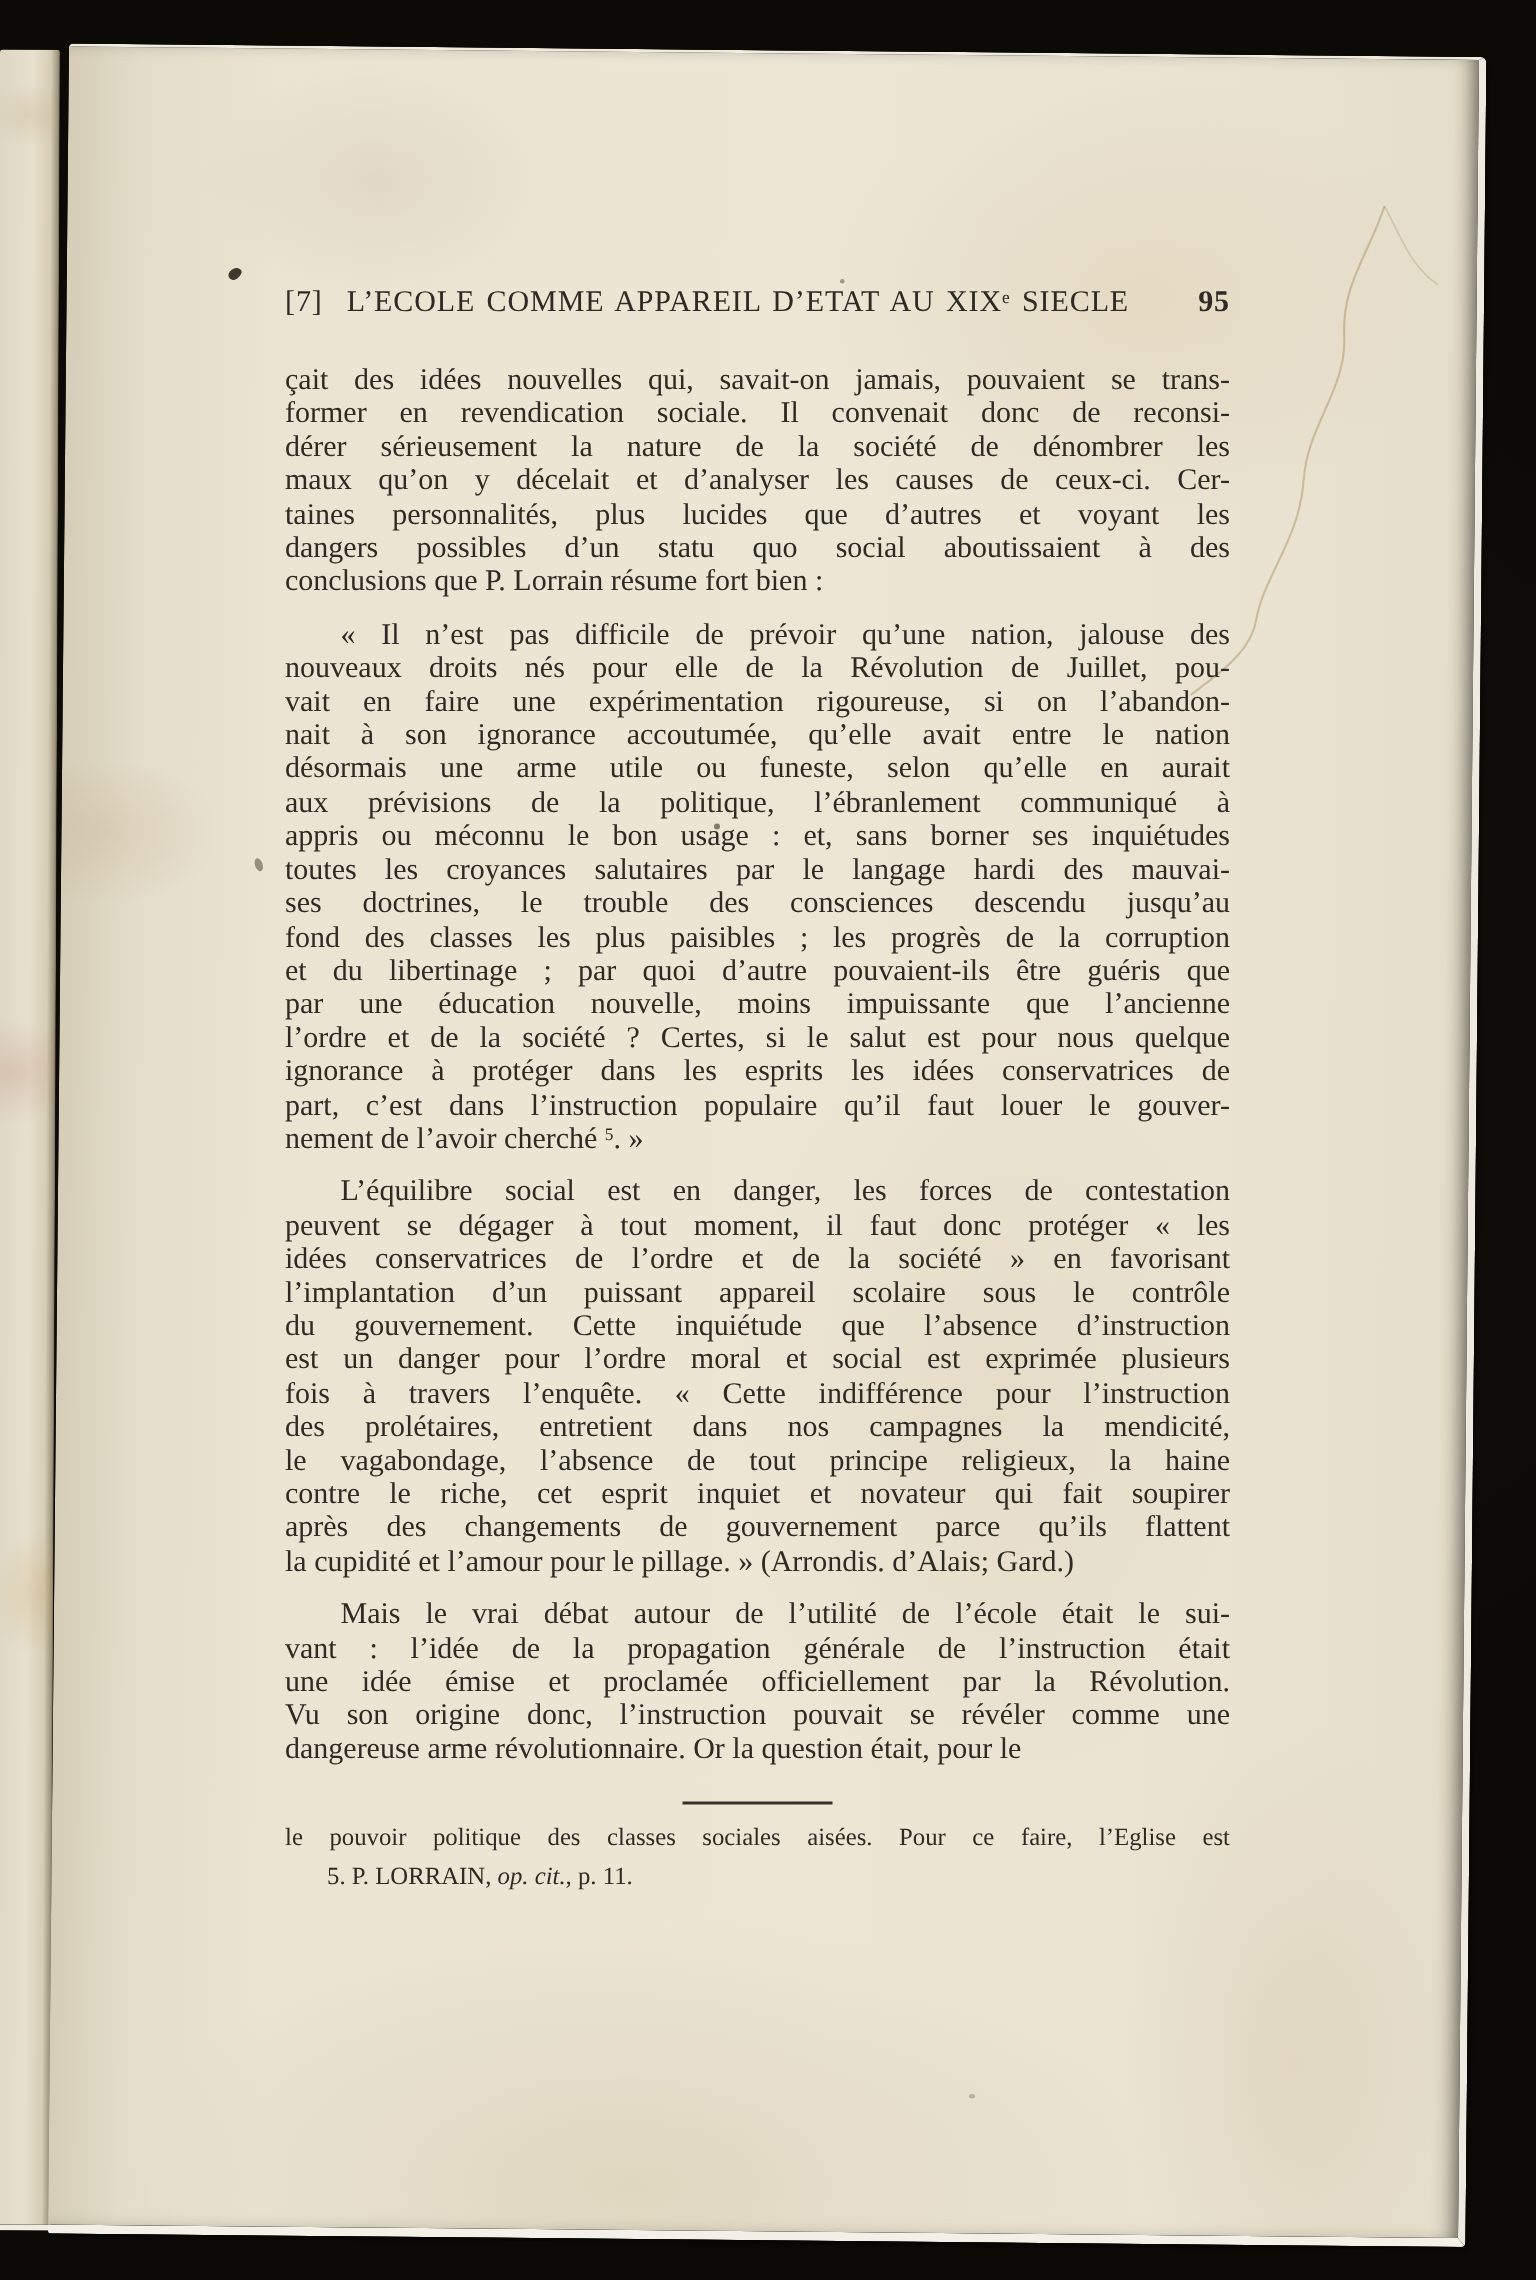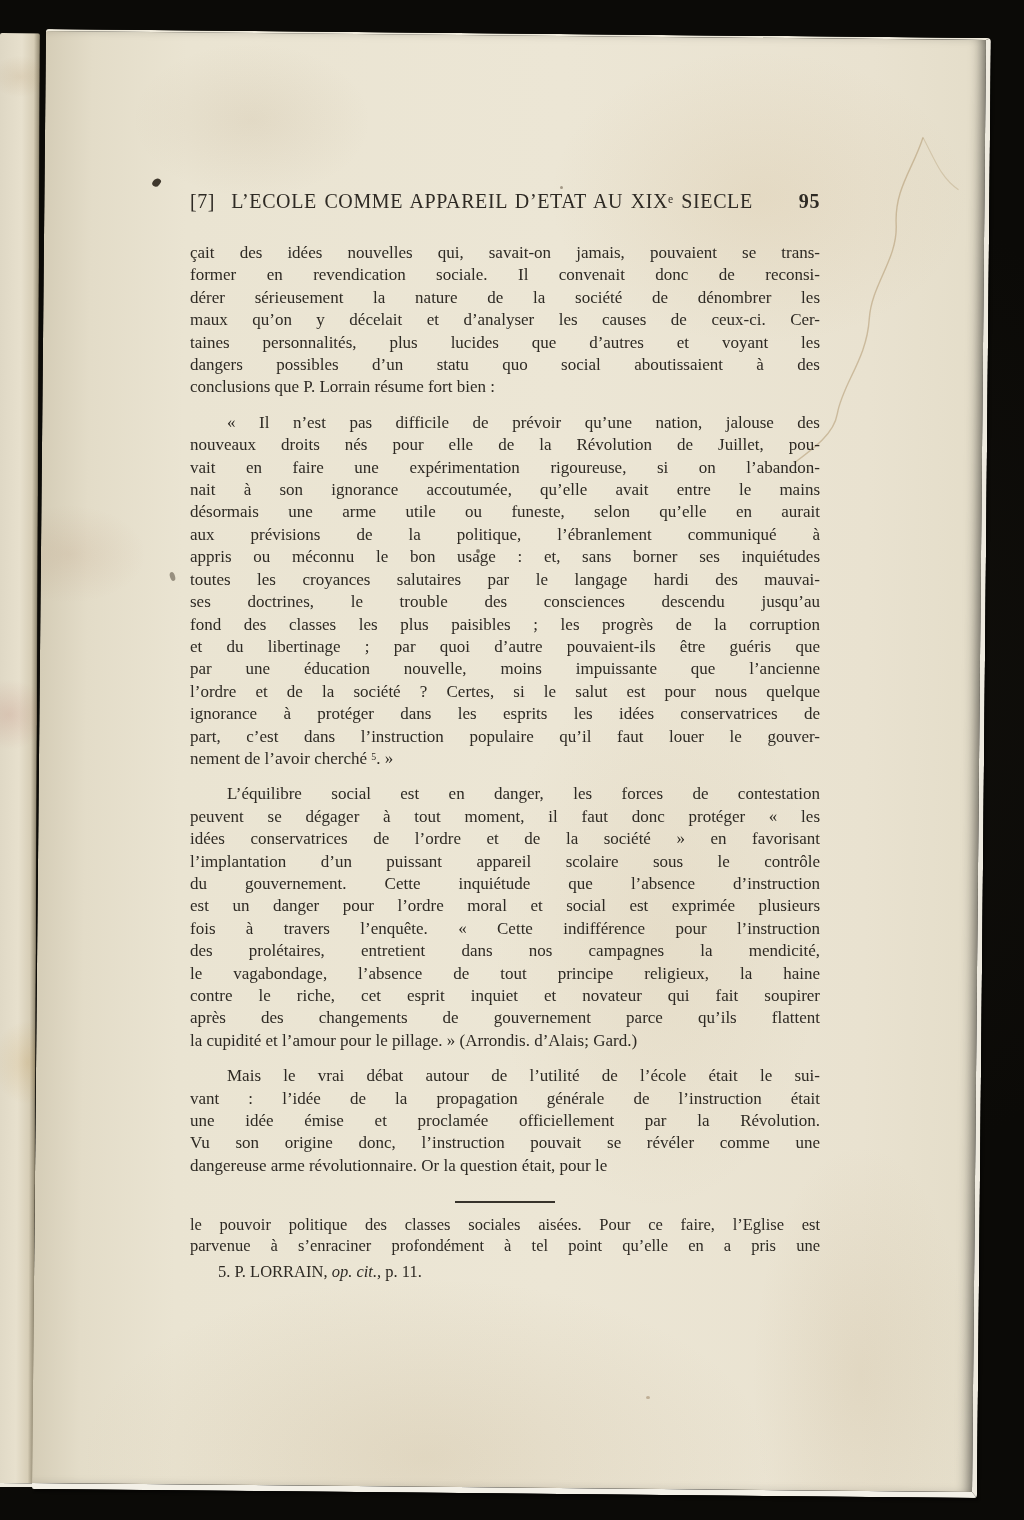--- a/index.html
+++ b/index.html
@@ -50,21 +50,21 @@
   .page-content { position:absolute; left:190px; top:190px; width:630px; color:#2e2a24; }
 
   .running-header {
     display:flex; align-items:baseline;
     font-size:20px; line-height:22px; letter-spacing:0.6px; white-space:nowrap;
   }
   .section-marker { flex:0 0 auto; }
   .running-title { flex:1 1 auto; margin-left:16px; word-spacing:2px; }
   .page-number { flex:0 0 auto; margin-left:20px;font-weight:bold; }
 
-  .body-text { margin-top:30px; font-size:17px; line-height:22.4px; }
+  .body-text { margin-top:30px; font-size:20px; line-height:22.4px; }
   .para + .para { margin-top:13px; }
   .line { text-align:justify; text-align-last:justify; }
   .line.last { text-align-last:left; }
   .para.indent .line:first-child { text-indent:37px; }
 
   sup { font-size:0.58em; line-height:0; vertical-align:0.45em; }
 
   .footnote-rule { margin-top:24px; width:100px; border:0; border-top:2px solid #37332b; }
 
   .footnotes { margin-top:11px; font-size:16.5px; line-height:21px; width:630px; }
@@ -106,21 +106,21 @@
           <div class="line">dérer sérieusement la nature de la société de dénombrer les</div>
           <div class="line">maux qu’on y décelait et d’analyser les causes de ceux-ci. Cer-</div>
           <div class="line">taines personnalités, plus lucides que d’autres et voyant les</div>
           <div class="line">dangers possibles d’un statu quo social aboutissaient à des</div>
           <div class="line last">conclusions que P. Lorrain résume fort bien :</div>
         </div>
         <div class="para indent">
           <div class="line">« Il n’est pas difficile de prévoir qu’une nation, jalouse des</div>
           <div class="line">nouveaux droits nés pour elle de la Révolution de Juillet, pou-</div>
           <div class="line">vait en faire une expérimentation rigoureuse, si on l’abandon-</div>
-          <div class="line">nait à son ignorance accoutumée, qu’elle avait entre le mains</div>
+          <div class="line">nait à son ignorance accoutumée, qu’elle avait entre le nation</div>
           <div class="line">désormais une arme utile ou funeste, selon qu’elle en aurait</div>
           <div class="line">aux prévisions de la politique, l’ébranlement communiqué à</div>
           <div class="line">appris ou méconnu le bon usage : et, sans borner ses inquiétudes</div>
           <div class="line">toutes les croyances salutaires par le langage hardi des mauvai-</div>
           <div class="line">ses doctrines, le trouble des consciences descendu jusqu’au</div>
           <div class="line">fond des classes les plus paisibles ; les progrès de la corruption</div>
           <div class="line">et du libertinage ; par quoi d’autre pouvaient-ils être guéris que</div>
           <div class="line">par une éducation nouvelle, moins impuissante que l’ancienne</div>
           <div class="line">l’ordre et de la société ? Certes, si le salut est pour nous quelque</div>
           <div class="line">ignorance à protéger dans les esprits les idées conservatrices de</div>
@@ -148,21 +148,20 @@
           <div class="line">Vu son origine donc, l’instruction pouvait se révéler comme une</div>
           <div class="line last">dangereuse arme révolutionnaire. Or la question était, pour le</div>
         </div>
       </div>
 
     <hr class="footnote-rule">
 
     <div class="footnotes">
         <div class="para">
           <div class="line">le pouvoir politique des classes sociales aisées. Pour ce faire, l’Eglise est</div>
-          <div class="line">parvenue à s’enraciner profondément à tel point qu’elle en a pris une</div>
         </div>
         <div class="para indent">
           <div class="line last">5. P. LORRAIN, <i>op. cit.,</i> p. 11.</div>
         </div>
       </div>
 
   </div>
 
 </div>
 

